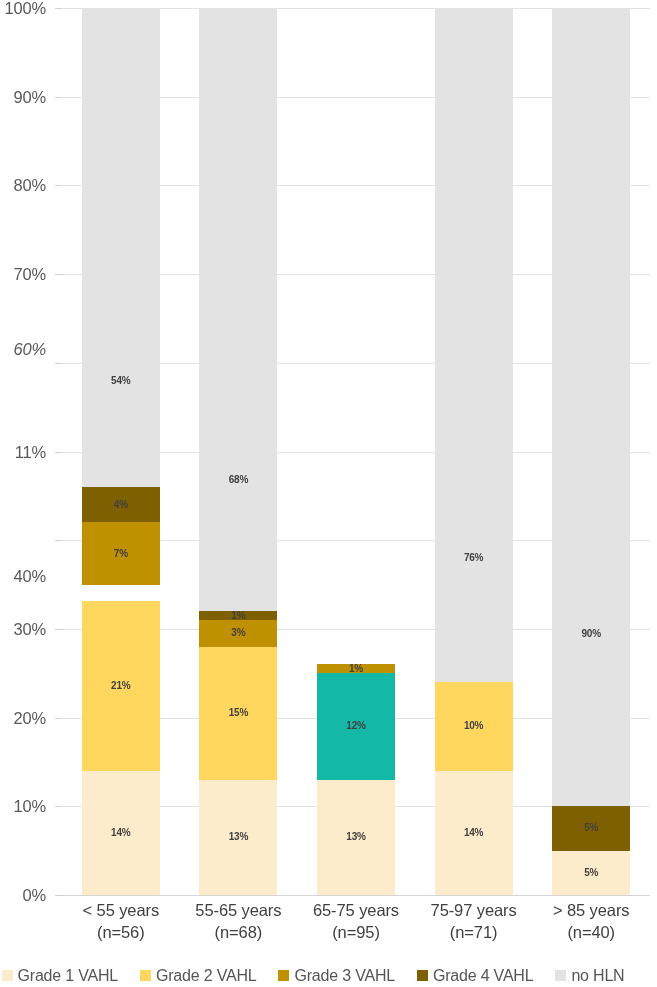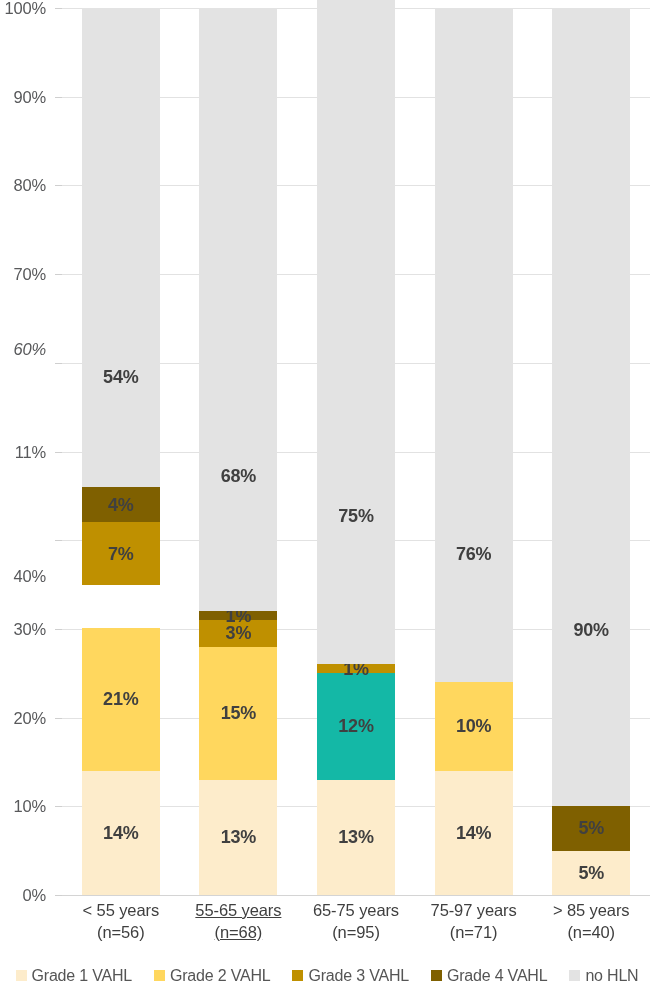--- a/index.html
+++ b/index.html
@@ -85,21 +85,21 @@
   .segment {
     position: absolute;
     left: 0;
     width: 100%;
     box-sizing: border-box;
     display: flex;
     align-items: center;
     justify-content: center;
   }
   .segment-label {
-    font-size: 18px;
+    font-size: 10px;
     font-weight: bold;
     color: #404040;
     letter-spacing: -0.2px;
     line-height: 1;
     white-space: nowrap;
   }
 
   
   #x-axis-labels {
     position: absolute;
@@ -116,21 +116,21 @@
     font-size: 16.5px;
     color: #3f3f3f;
     letter-spacing: -0.1px;
     line-height: 1.32;
   }
   .x-tick .line2 { display: block; }
 
   
   #legend {
     position: absolute;
-    left: 16px;
+    left: 2px;
     top: 964px;
     width: 622px;
     height: 23px;
     display: flex;
     align-items: center;
     justify-content: center;
     gap: 0px;
   }
   .legend-item {
     display: flex;
@@ -190,21 +190,21 @@
       <div class="gridline" style="top: 354.8px;"></div>
       <div class="gridline" style="top: 266.1px;"></div>
       <div class="gridline" style="top: 177.4px;"></div>
       <div class="gridline" style="top: 88.7px;"></div>
       <div class="gridline" style="top: 0px;"></div>
       <div class="bar-group" style="left: 19.8px;">
         <div class="bar-stack">
           <div class="segment" style="background: rgb(253, 236, 203); height: 124.18px; bottom: 0px;">
             <span class="segment-label">14%</span>
           </div>
-          <div class="segment" style="background: rgb(255, 215, 94); height: 143px; bottom: 124.18px;">
+          <div class="segment" style="background: rgb(255, 215, 94); height: 170px; bottom: 124.18px;">
             <span class="segment-label">21%</span>
           </div>
           <div class="segment" style="background: rgb(191, 144, 0); height: 62.09px; bottom: 310.45px;">
             <span class="segment-label">7%</span>
           </div>
           <div class="segment" style="background: rgb(127, 96, 0); height: 35.48px; bottom: 372.54px;">
             <span class="segment-label">4%</span>
           </div>
           <div class="segment" style="background: rgb(227, 227, 227); height: 478.98px; bottom: 408.02px; align-items: flex-end;">
             <span class="segment-label" style="margin-bottom: 100.586px;">54%</span>
@@ -234,23 +234,20 @@
         <div class="bar-stack">
           <div class="segment" style="background: rgb(253, 236, 203); height: 115.31px; bottom: 0px;">
             <span class="segment-label">13%</span>
           </div>
           <div class="segment" style="background: #14b8a6; height: 106.44px; bottom: 115.31px;">
             <span class="segment-label">12%</span>
           </div>
           <div class="segment" style="background: rgb(191, 144, 0); height: 8.87px; bottom: 221.75px;">
             <span class="segment-label">1%</span>
           </div>
-          <div class="segment" style="background: rgb(227, 227, 227); height: 665.25px; bottom: 230.62px; align-items: flex-end;">
-            <span class="segment-label" style="margin-bottom: 139.702px;">75%</span>
-          </div>
         </div>
       </div>
       <div class="bar-group" style="left: 372.6px;">
         <div class="bar-stack">
           <div class="segment" style="background: rgb(253, 236, 203); height: 124.18px; bottom: 0px;">
             <span class="segment-label">14%</span>
           </div>
           <div class="segment" style="background: rgb(255, 215, 94); height: 88.7px; bottom: 124.18px;">
             <span class="segment-label">10%</span>
           </div>
@@ -269,21 +266,21 @@
           </div>
           <div class="segment" style="background: rgb(227, 227, 227); height: 798.3px; bottom: 88.7px; align-items: flex-end;">
             <span class="segment-label" style="margin-bottom: 167.643px;">90%</span>
           </div>
         </div>
       </div>
     </div>
 
   <div id="x-axis-labels">
       <div class="x-tick" style="left: -6.2px;"><span>&lt; 55 years</span><span class="line2">(n=56)</span></div>
-      <div class="x-tick" style="left: 111.4px; text-decoration: underline;"><span>55-65 years</span><span class="line2">(n=68)</span></div>
+      <div class="x-tick" style="left: 111.4px;"><span>55-65 years</span><span class="line2">(n=68)</span></div>
       <div class="x-tick" style="left: 229px;"><span>65-75 years</span><span class="line2">(n=95)</span></div>
       <div class="x-tick" style="left: 346.6px;"><span>75-97 years</span><span class="line2">(n=71)</span></div>
       <div class="x-tick" style="left: 464.2px;"><span>&gt; 85  years</span><span class="line2">(n=40)</span></div>
     </div>
 
   <div id="legend">
       <div class="legend-item">
         <span class="legend-swatch" style="background: rgb(253, 236, 203);"></span>
         <span class="legend-label">Grade 1 VAHL</span>
       </div>

